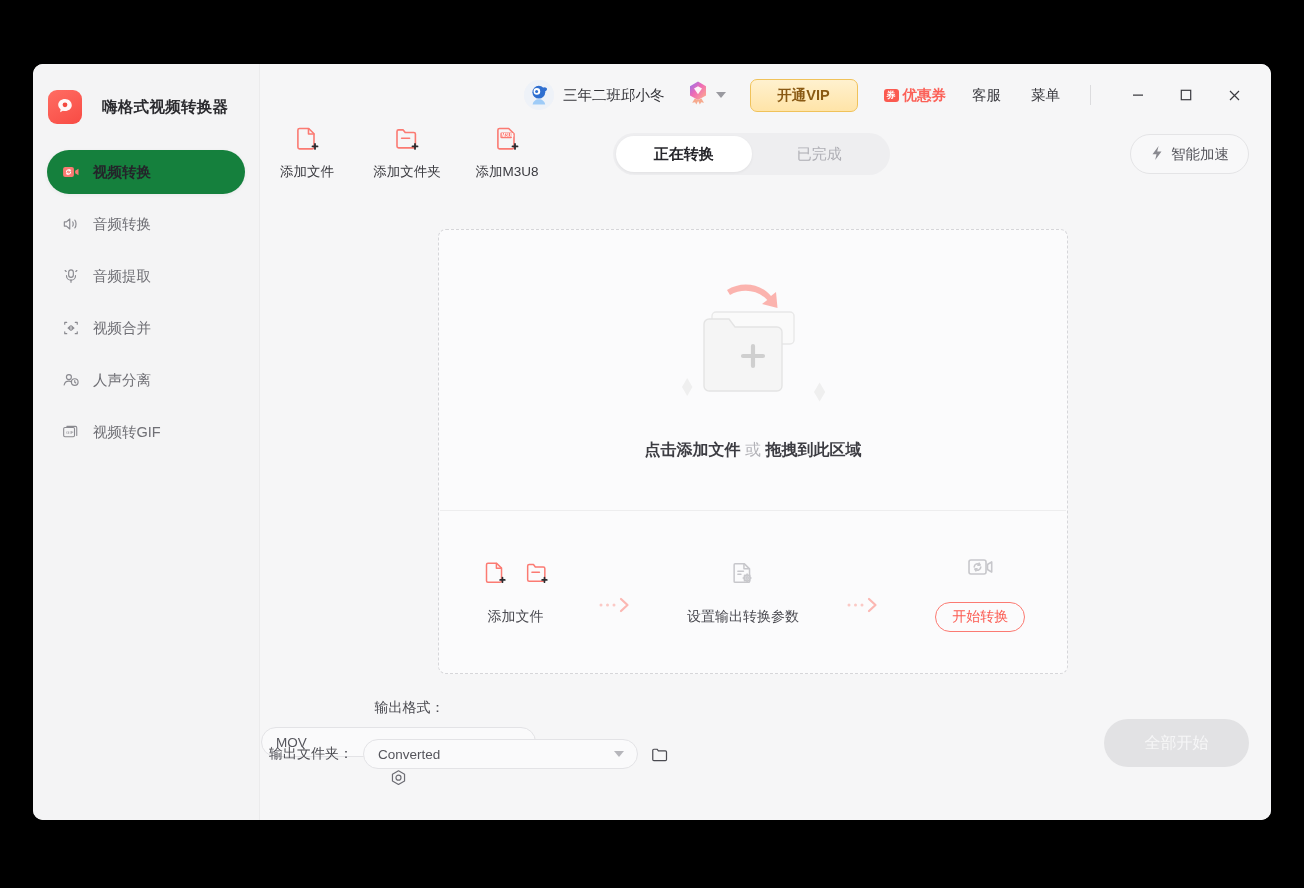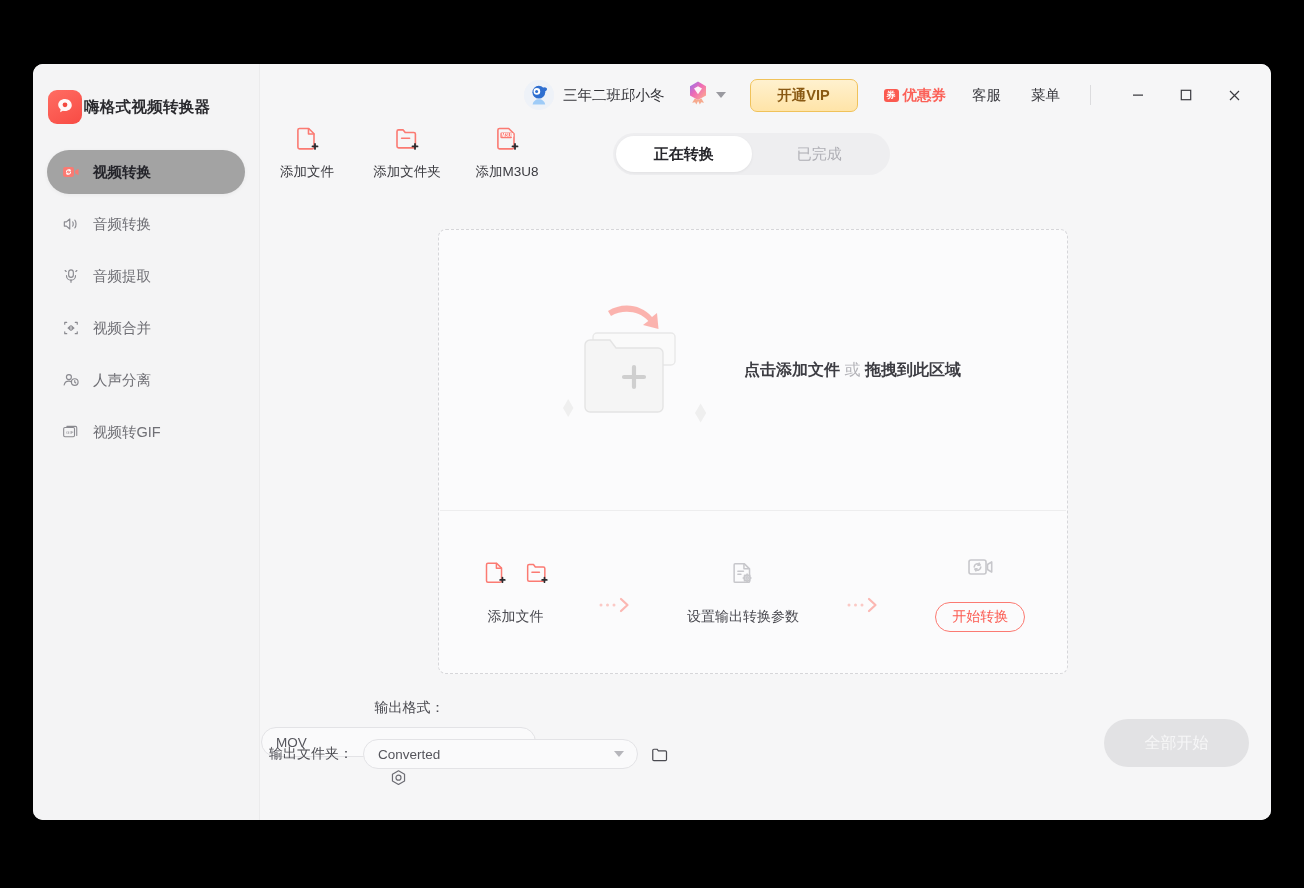--- a/index.html
+++ b/index.html
@@ -25,21 +25,21 @@
   #sidebar {
     width: 227px;
     height: 100%;
     background: #f4f4f5;
     border-right: 1px solid #ebebec;
     flex: 0 0 227px;
     position: relative;
   }
   #brand {
     display: flex; align-items: center;
-    gap: 2px;
+    gap: 20px;
     padding: 26px 0 0 15px;
   }
   #brand-logo {
     width: 34px; height: 34px;
     border-radius: 9px;
     background: linear-gradient(150deg,#ff6d63 0%, #f84b44 100%);
     display: flex; align-items: center; justify-content: center;
     flex: 0 0 34px;
   }
   #brand-title {
@@ -61,21 +61,21 @@
   .nav-item .nav-label {
     font-size: 14.5px;
     color: #6e6e74;
   }
   .nav-item .nav-icon {
     width: 20px; height: 20px;
     display: flex; align-items: center; justify-content: center;
     flex: 0 0 20px;
   }
   .nav-item.active {
-    background: #a3a3a3;
+    background: #15803d;
     box-shadow: 0 1px 4px rgba(0,0,0,.05);
   }
   .nav-item.active .nav-label {
     color: #24242a;
     font-weight: bold;
   }
 
   
   #main {
     flex: 1;
@@ -216,21 +216,21 @@
     position: absolute;
     left: 178px; top: 165px;
     width: 630px; height: 445px;
     border: 1px dashed #d6d6d9;
     border-radius: 8px;
     background: #fbfbfc;
     display: flex; flex-direction: column;
   }
   #dz-top {
     flex: 1;
-    display: flex; flex-direction: row;
+    display: flex; flex-direction: column;
     align-items: center; justify-content: center;
     cursor: pointer;
     gap: 21px;
   }
   #dz-hint { font-size: 16px; color: #3c3c42; font-weight: bold; }
   #dz-hint .sep { color: #b3b3b8; font-weight: normal; }
   #dz-divider { height: 1px; background: #ededee; margin: 0 1px; }
   #dz-steps {
     height: 162px;
     display: flex; align-items: center; justify-content: space-around;
@@ -490,20 +490,28 @@
           </svg>
         </span>
         <span class="tool-label">添加M3U8</span>
       </div>
 
       <div id="segment">
         <div class="seg-item active">正在转换</div>
         <div class="seg-item">已完成</div>
       </div>
 
+      <div id="btn-accel">
+        <span>
+          <svg width="14" height="16" viewBox="0 0 14 16">
+              <path d="M8.6 1L2.5 9.3h4L5.2 15l6.3-8.6H7.2z" fill="#8a8a90"></path>
+            </svg>
+        </span>
+        <span>智能加速</span>
+      </div>
     </div>
 
     <div id="dropzone">
 
       <div id="dz-top">
         <div>
           <svg width="178" height="135" viewBox="0 0 178 135">
             <path d="M18 107l5.2-9 5.2 9-5.2 9z" fill="#efefef"></path>
             <path d="M150 112l5.6-9.6 5.6 9.6-5.6 9.6z" fill="#efefef"></path>
             <rect x="48" y="32" width="82" height="32" rx="4" fill="#fafafa" stroke="#e8e8e8" stroke-width="1.4"></rect>

